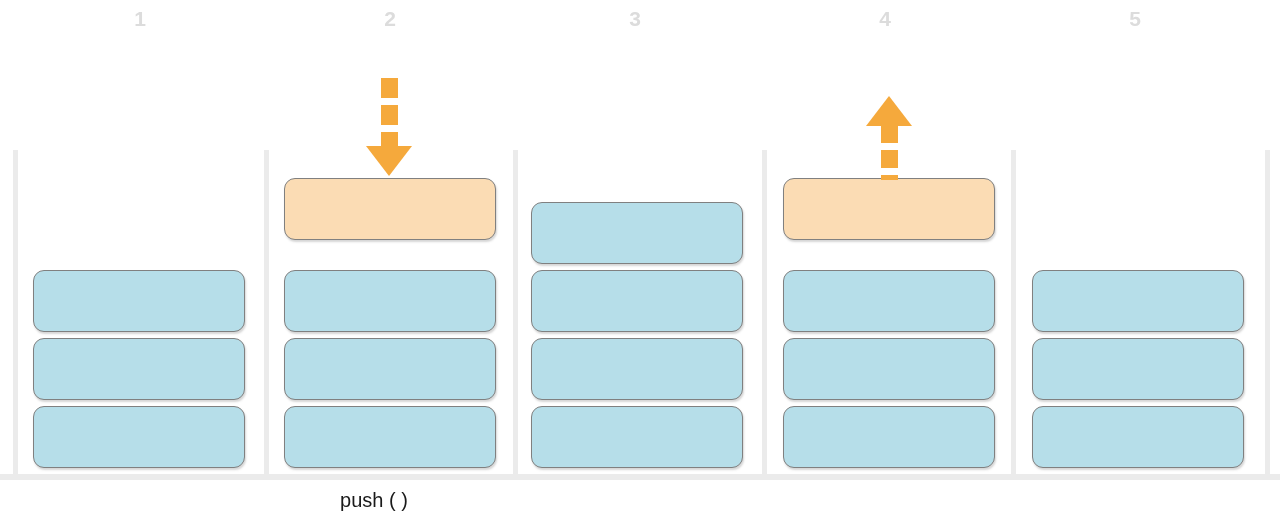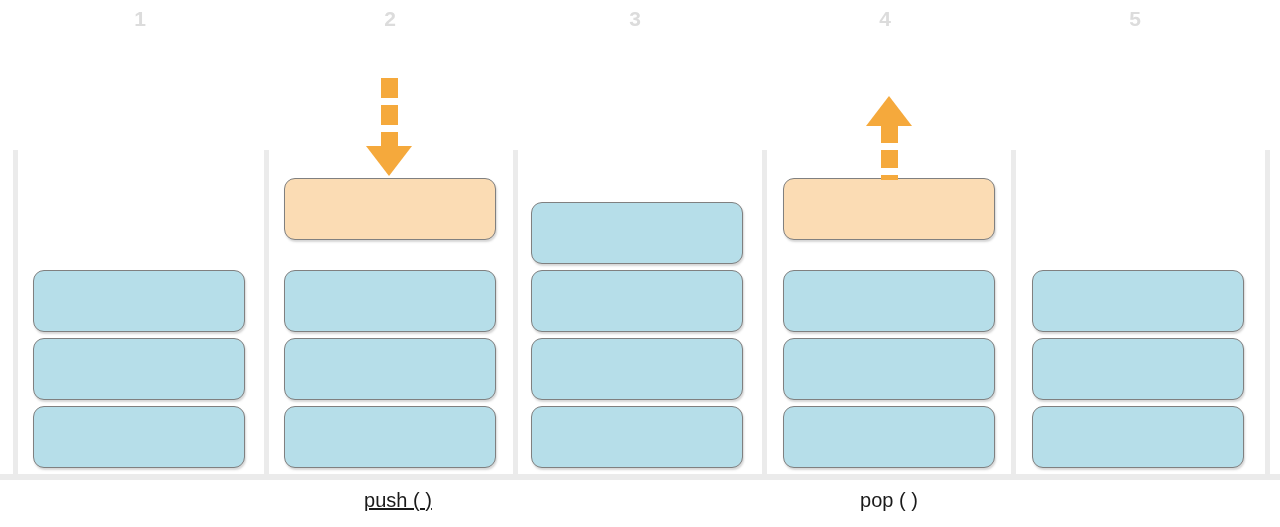--- a/index.html
+++ b/index.html
@@ -148,16 +148,15 @@
 
   <div class="arrow" style="left:0; top:0;">
     <div class="head up" style="left:866px; top:96px;"></div>
     <div class="dash" style="left:881px; top:125px; height:18px;"></div>
     <div class="dash" style="left:881px; top:150px; height:18px;"></div>
     <div class="dash" style="left:881px; top:175px; height:5px;"></div>
   </div>
 
   <div class="baseline"></div>
 
-  <div class="op-label" style="left:268px;text-decoration:underline;">push ( )</div>
-  <div class="op-label" style="left:759px;">pop ( )</div>
+  <div class="op-label" style="left:244px;">push ( )</div>
 
 </div>
 
 </body></html>

